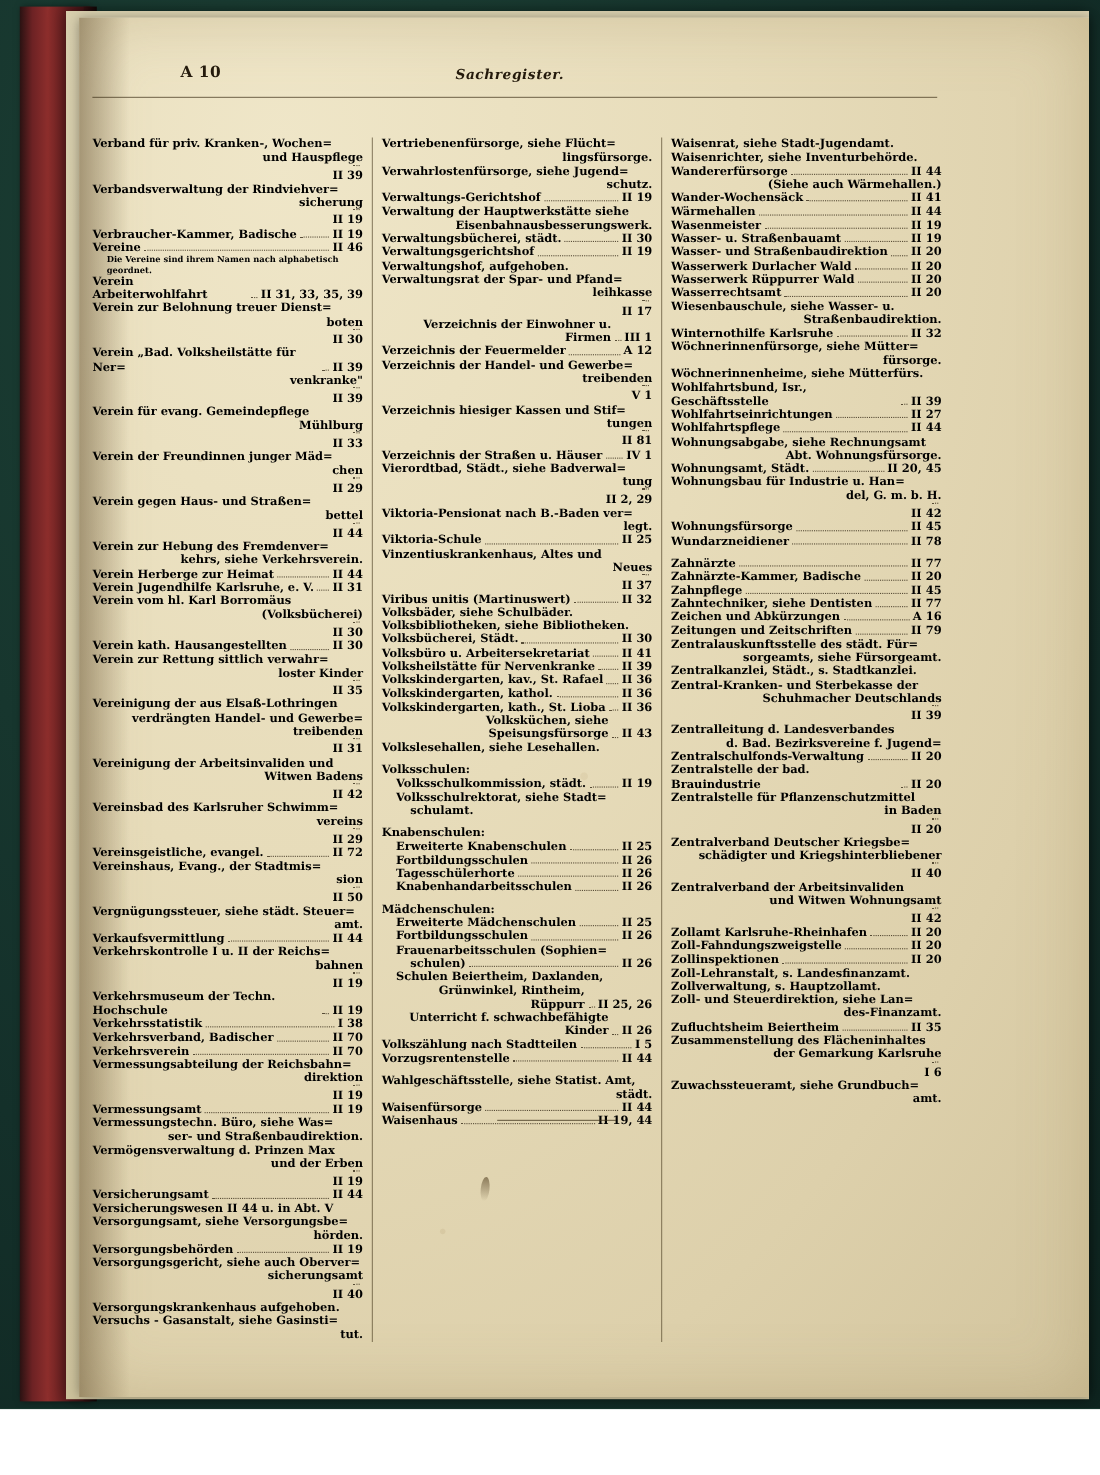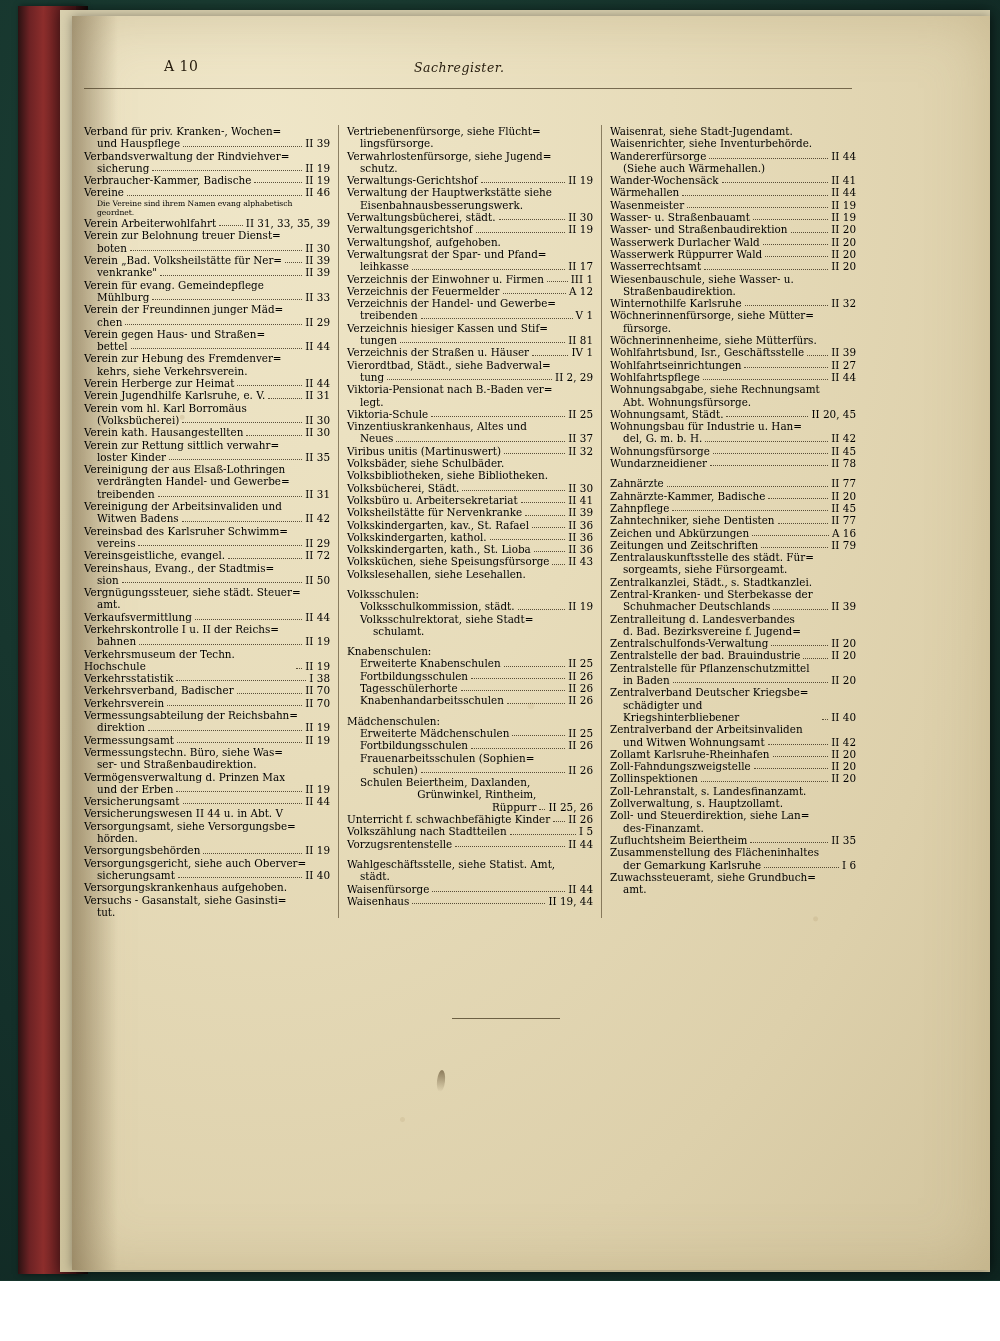--- a/index.html
+++ b/index.html
@@ -8,20 +8,21 @@
     background:#16352c;
     font-family:"DejaVu Serif", serif;
     overflow:hidden;
     position:relative;
   }
   
   #scan{
     position:absolute;left:0;top:0;width:1000px;height:1280px;
     background:
       radial-gradient(ellipse at 30% 20%, #1d4236 0%, #14302a 60%, #0f2520 100%);
+    font-weight: bold;
   }
   .book-edge{
     position:absolute;left:18px;top:6px;width:64px;height:1268px;
     background:linear-gradient(90deg,#2a1212 0%,#6d2224 18%,#8d2e2c 40%,#5e1c1e 70%,#3a1214 100%);
     box-shadow:2px 0 6px rgba(0,0,0,.5);
   }
   .book-edge:after{
     content:"";position:absolute;right:-6px;top:0;width:12px;height:100%;
     background:linear-gradient(90deg,#3a1214,#120807);
   }
@@ -84,21 +85,21 @@
     white-space:normal;
   }
   .e .lead{
     flex:1;
     border-bottom:1.4px dotted rgba(40,30,12,.75);
     margin:0 3px 3px 3px;
     min-width:6px;
     height:8px;
   }
   .e .pg{white-space:pre;font-variant-numeric:tabular-nums;}
-  .cont{ padding-left:13px; }
+  .cont{ padding-left:13px;flex-direction:column; }
   .sub{ padding-left:13px; }
   .sub2{ padding-left:26px; }
   .small{font-size:7.6px;line-height:9.2px;padding-left:13px;}
   .hang{ }
   .spacer{height:8px;}
   .botrule{
     position:absolute;left:452px;top:1018px;width:108px;height:1px;
     background:#3a2d16;opacity:.7;
   }
   .smudge{
@@ -151,21 +152,21 @@
           <span class="t">Verbraucher-Kammer, Badische</span>
           <span class="lead"></span>
           <span class="pg">II 19</span>
         </div>
         <div class="e hang">
           <span class="t">Vereine</span>
           <span class="lead"></span>
           <span class="pg">II 46</span>
         </div>
         <div class="e small">
-          <span class="t">Die Vereine sind ihrem Namen evang alphabetisch geordnet.</span>
+          <span class="t">Die Vereine sind ihrem Namen nach alphabetisch geordnet.</span>
         </div>
         <div class="e hang">
           <span class="t">Verein Arbeiterwohlfahrt</span>
           <span class="lead"></span>
           <span class="pg">II 31, 33, 35, 39</span>
         </div>
         <div class="e hang">
           <span class="t">Verein zur Belohnung treuer Dienst=</span>
         </div>
         <div class="e cont">

